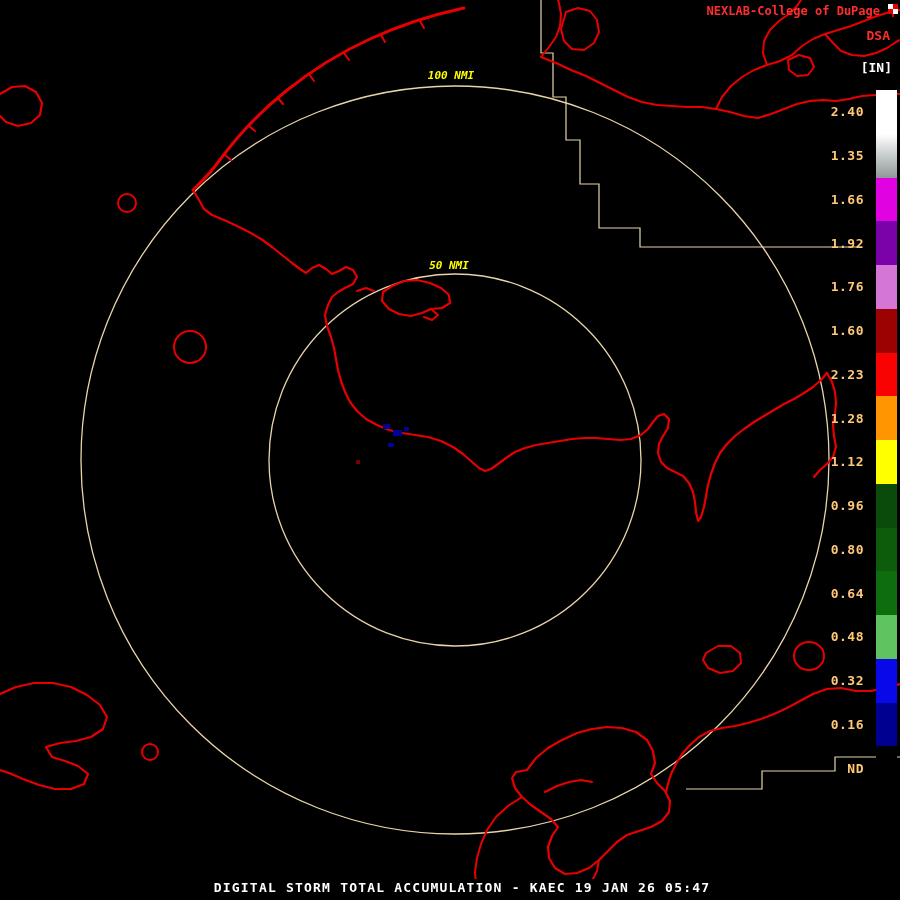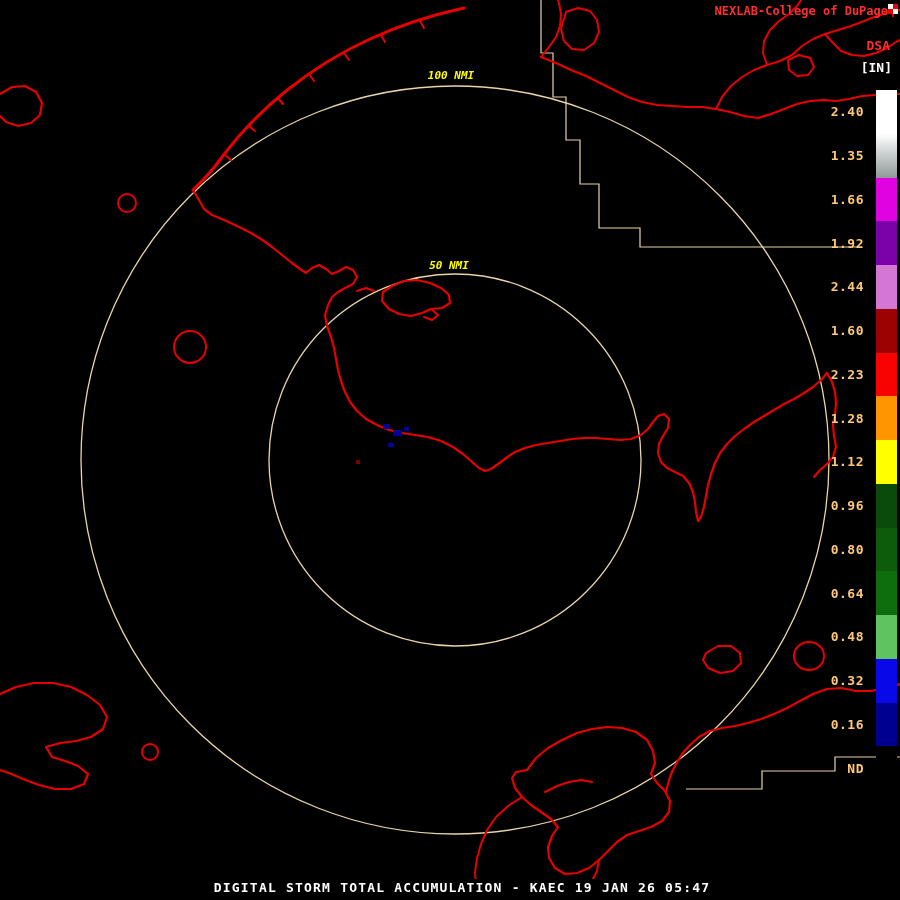--- a/index.html
+++ b/index.html
@@ -44,27 +44,27 @@
     position: absolute; z-index: 2;
     transform: translateX(-50%);
     color: var(--ring-label, #ff0);
     background: var(--background, #000);
     font: italic bold 11px "DejaVu Sans Mono", monospace;
     padding: 0 4px;
     white-space: nowrap;
   }
   .brand {
     top: 4px; right: 2px;
-    display: flex; gap: 0; align-items: flex-start;
+    display: flex; gap: 8px; align-items: flex-start;
     color: var(--brand-text, #ff2e2e);
     font: bold 12px "DejaVu Sans Mono", monospace;
     white-space: nowrap;
   }
   .product-code {
-    top: 38px; right: 10px;
+    top: 28px; right: 10px;
     color: var(--brand-text, #ff2e2e);
     font: bold 13px "DejaVu Sans Mono", monospace;
   }
   .units {
     top: 60px; right: 8px;
     color: var(--units-text, #fff);
     font: bold 13px "DejaVu Sans Mono", monospace;
     text-align: right;
   }
   .legend-bar {
@@ -184,21 +184,21 @@
       <div class="legend-seg" style="background: rgb(95, 195, 95);"></div>
       <div class="legend-seg" style="background: rgb(8, 8, 232);"></div>
       <div class="legend-seg" style="background: rgb(0, 0, 144);"></div>
       <div class="legend-seg" style="background: rgb(0, 0, 0);"></div>
     </div>
   <div class="overlay legend-labels" id="legend-labels">
       <div class="legend-label">2.40</div>
       <div class="legend-label">1.35</div>
       <div class="legend-label">1.66</div>
       <div class="legend-label">1.92</div>
-      <div class="legend-label">2.44</div>
+      <div class="legend-label">1.76</div>
       <div class="legend-label">1.60</div>
       <div class="legend-label">2.23</div>
       <div class="legend-label">1.28</div>
       <div class="legend-label">1.12</div>
       <div class="legend-label">0.96</div>
       <div class="legend-label">0.80</div>
       <div class="legend-label">0.64</div>
       <div class="legend-label">0.48</div>
       <div class="legend-label">0.32</div>
       <div class="legend-label">0.16</div>

